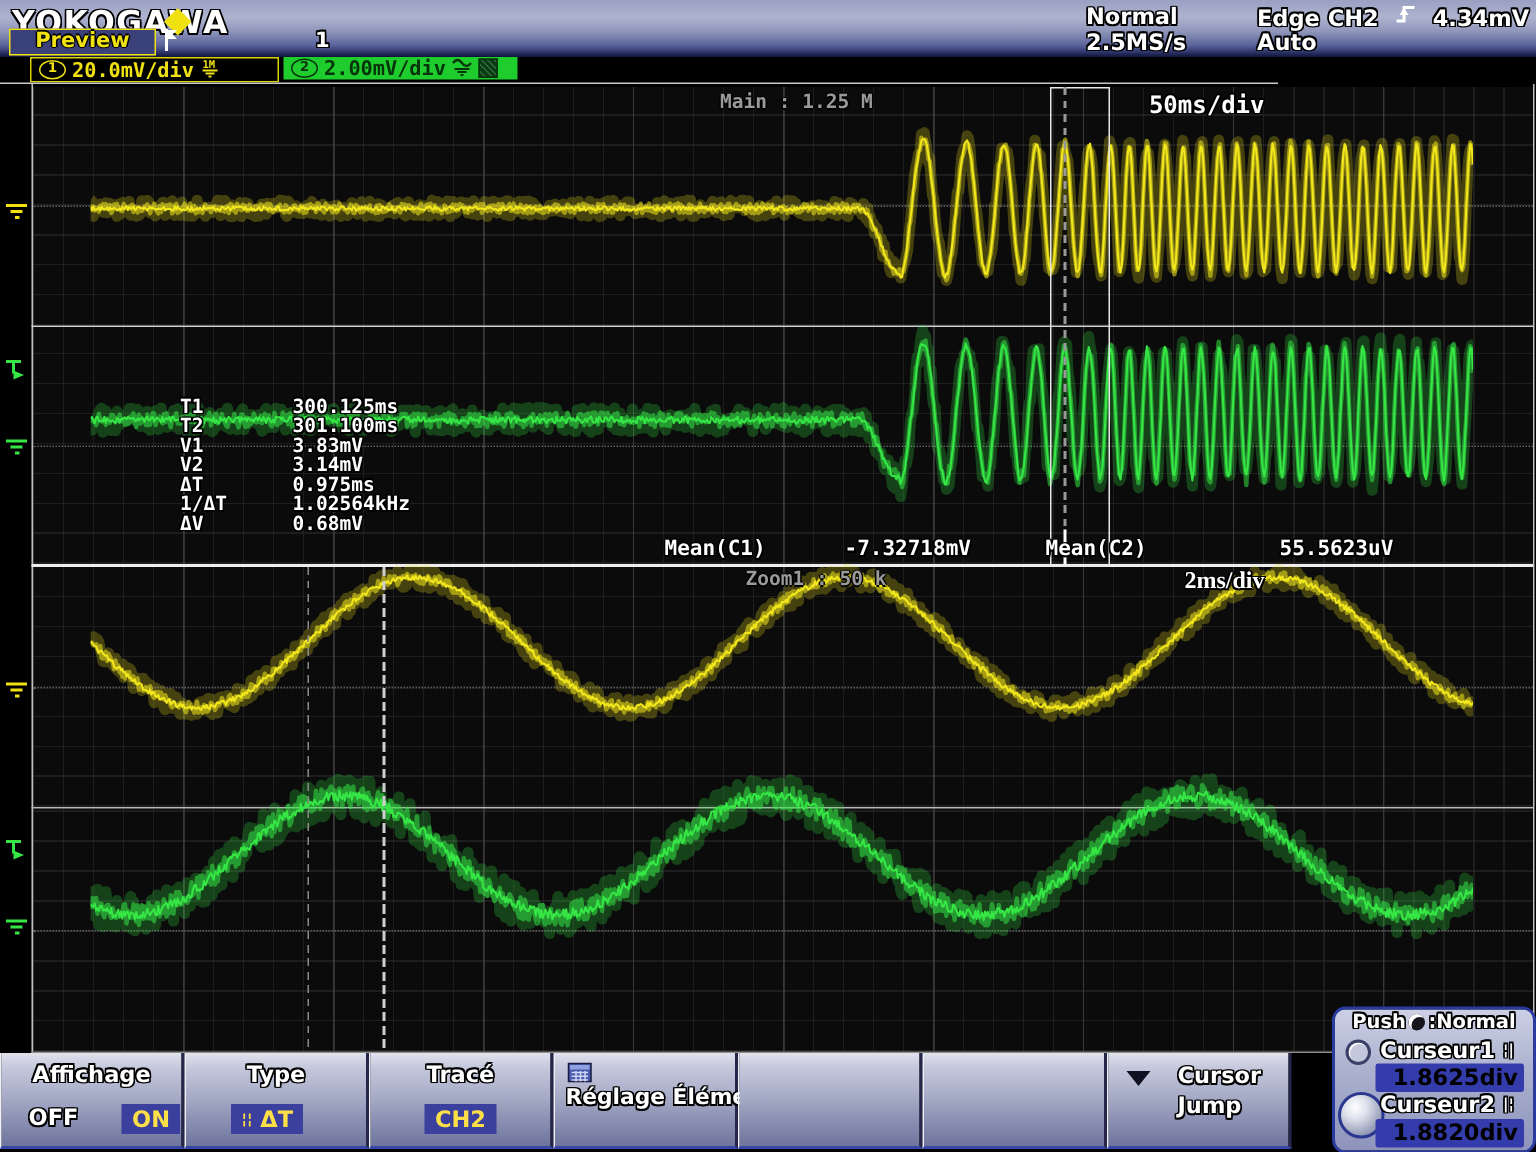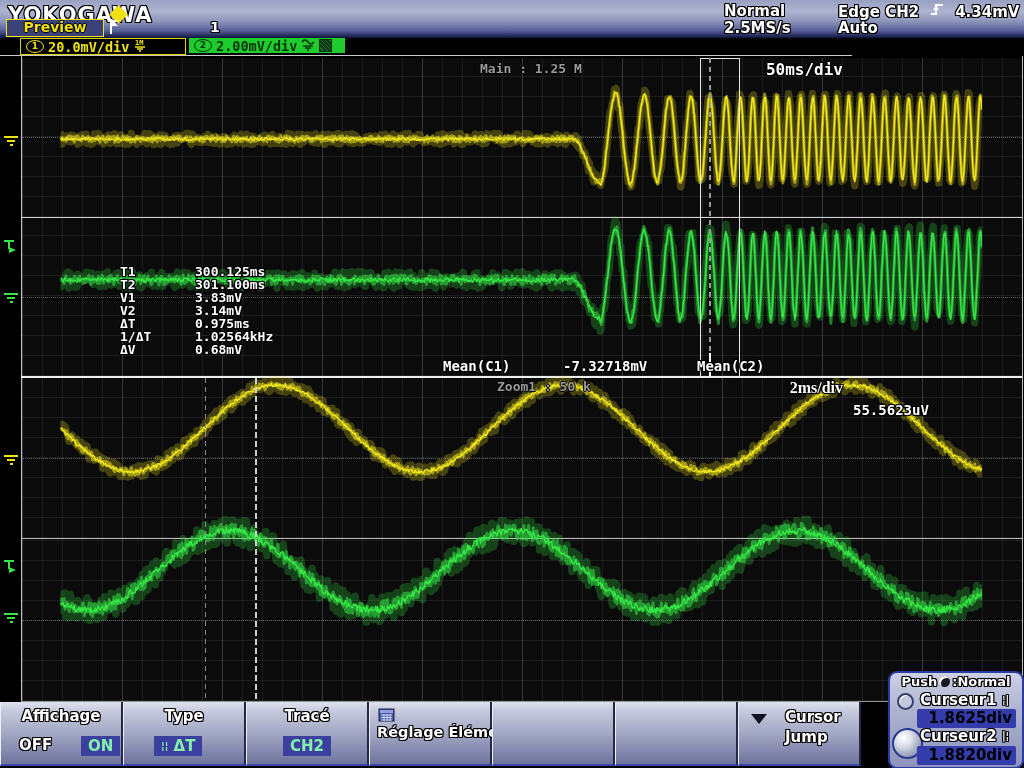--- a/index.html
+++ b/index.html
@@ -71,21 +71,21 @@
   
   #menubar{left:0;top:702px;width:1024px;height:66px;background:#000;}
   #menu-tab{left:0;top:-27px;width:121px;height:26px;
     background:linear-gradient(180deg,#6a7ace,#2c3ca6);
     border:1px solid #c8cce8;border-bottom:none;border-radius:0 9px 0 0;
     text-align:center;line-height:25px;font-size:15px;}
   .mcell{position:absolute;top:0;height:62px;
     background:linear-gradient(180deg,#e0e2ee 0%,#c6c9dc 15%,#a3a8c4 50%,#8186ac 82%,#6f749c 100%);
     border-bottom:2px solid #3848a8;border-right:2px solid #26264a;border-left:1px solid #eef0f8;}
   .mtitle{display:block;text-align:center;margin-top:5px;font-size:15px;}
-  .vbox{position:absolute;bottom:8px;background:#3b3f9e;color:#86efac;font-size:15px;
+  .vbox{position:absolute;bottom:8px;background:#3b3f9e;color:#fde047;font-size:15px;
     text-align:center;padding:1px 7px;white-space:nowrap;}
   .optoff{position:absolute;left:18px;bottom:10px;font-size:15px;}
   .optbox{left:80px;}
   .tri-down{position:absolute;left:12px;top:12px;width:0;height:0;
     border-left:8px solid transparent;border-right:8px solid transparent;border-top:10px solid #101020;}
   #cell-jump .l1{position:absolute;left:46px;top:6px;font-size:15px;}
   #cell-jump .l2{position:absolute;left:46px;top:26px;font-size:15px;}
   #reglage-icon{position:absolute;left:8px;top:5px;}
   #cell-reglage .mtitle{text-align:left;margin:22px 0 0 7px;font-size:14.5px;white-space:nowrap;}
 
@@ -253,21 +253,21 @@
       <div class="measrow mono ol" style="top:235px;"><span class="mlabel">V1</span><span>3.83mV</span></div>
       <div class="measrow mono ol" style="top:248px;"><span class="mlabel">V2</span><span>3.14mV</span></div>
       <div class="measrow mono ol" style="top:261px;"><span class="mlabel">ΔT</span><span>0.975ms</span></div>
       <div class="measrow mono ol" style="top:274px;"><span class="mlabel">1/ΔT</span><span>1.02564kHz</span></div>
       <div class="measrow mono ol" style="top:287px;"><span class="mlabel">ΔV</span><span>0.68mV</span></div>
     </div>
 
     <div class="abs mono ol statlbl" style="left:443px;top:302px;">Mean(C1)</div>
     <div class="abs mono ol statval" style="left:563px;top:302px;">-7.32718mV</div>
     <div class="abs mono ol statlbl" style="left:697px;top:302px;">Mean(C2)</div>
-    <div class="abs mono ol statval" style="left:853px;top:302px;margin-top:44px;">55.5623uV</div>
+    <div class="abs mono ol statval" style="left:853px;top:302px;">55.5623uV</div>
   </div>
 
   <div id="menubar" class="abs">
 
     <div class="mcell" style="left:0;width:120px;" id="cell-affichage">
       <span class="mtitle sans ol">Affichage</span>
       <span class="optoff sans ol">OFF</span>
       <span class="vbox optbox sans">ON</span>
     </div>
 

